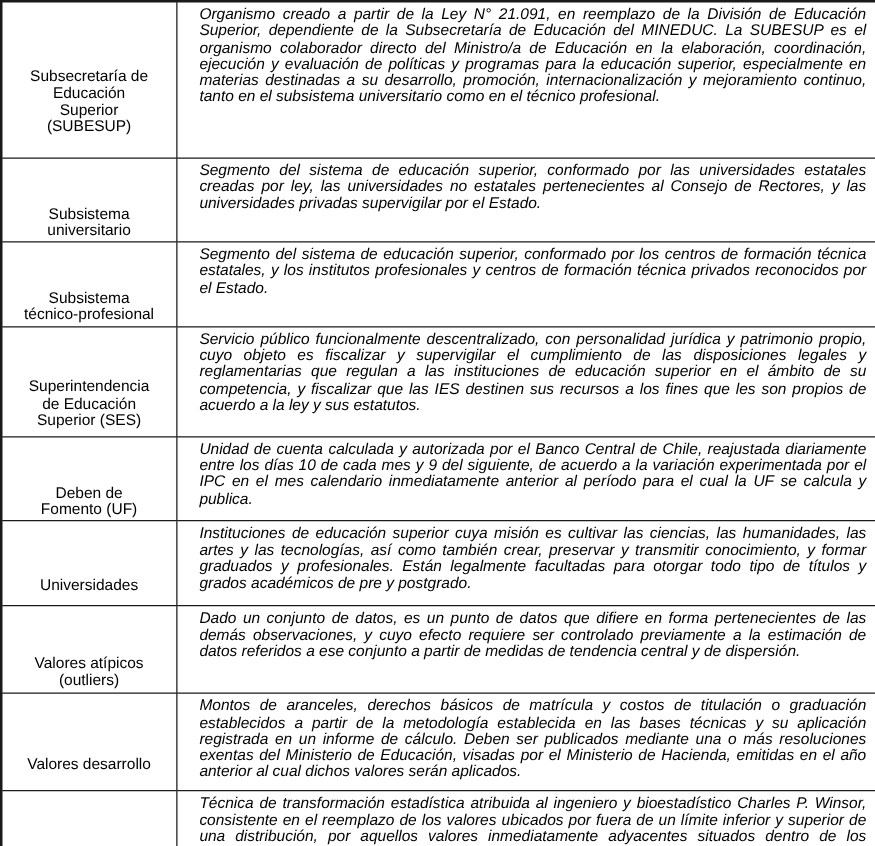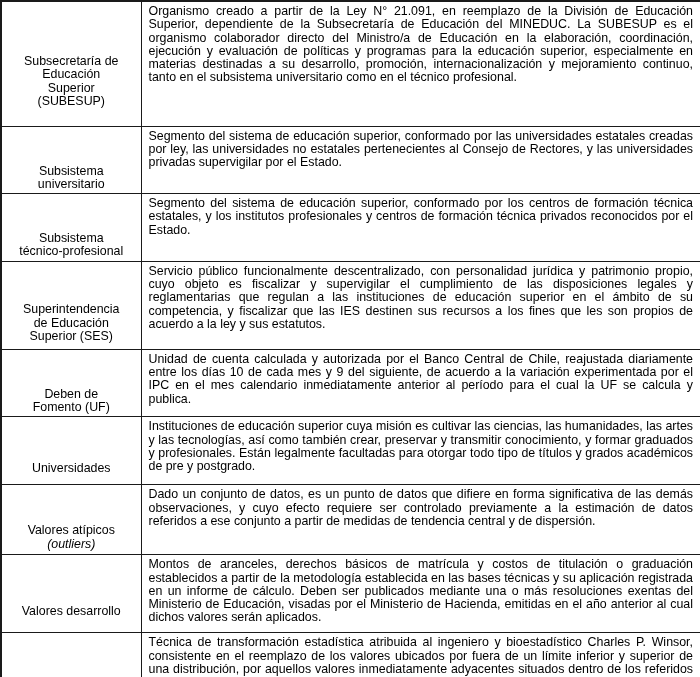--- a/index.html
+++ b/index.html
@@ -35,25 +35,25 @@
   td.term-cell {
     vertical-align: middle;
     text-align: center;
     padding: 2px 4px;
   }
   .term {
     white-space: pre-line;
     margin-top: 36px;
   }
   .term-italic {
-    font-style: italic;
   }
   td.def-cell {
     vertical-align: top;
-    padding: 3px 7px 2px 7px;
+    padding: 3px 7px 2px 18px;
+    font-style: italic;
   }
   .def {
     text-align: justify;
     text-justify: inter-word;
   }
 </style>
 </head>
 <body>
 
 <table class="glossary">
@@ -123,21 +123,21 @@
       <td class="def-cell">
         <div class="def">Instituciones de educación superior cuya misión es cultivar las ciencias, las humanidades, las artes y las tecnologías, así como también crear, preservar y transmitir conocimiento, y formar graduados y profesionales. Están legalmente facultadas para otorgar todo tipo de títulos y grados académicos de pre y postgrado.</div>
       </td>
     </tr>
     <tr style="height:70px">
       <td class="term-cell">
         <div class="term">Valores atípicos</div>
         <div class="term-italic">(outliers)</div>
       </td>
       <td class="def-cell">
-        <div class="def">Dado un conjunto de datos, es un punto de datos que difiere en forma significativa de las demás observaciones, y cuyo efecto requiere ser controlado previamente a la estimación de datos referidos a ese conjunto a partir de medidas de tendencia central y de dispersión.</div>
+        <div class="def">Dado un conjunto de datos, es un punto de datos que difiere en forma pertenecientes de las demás observaciones, y cuyo efecto requiere ser controlado previamente a la estimación de datos referidos a ese conjunto a partir de medidas de tendencia central y de dispersión.</div>
       </td>
     </tr>
     <tr style="height:78px">
       <td class="term-cell">
         <div class="term">Valores desarrollo</div>
         <div class="term-italic"></div>
       </td>
       <td class="def-cell">
         <div class="def">Montos de aranceles, derechos básicos de matrícula y costos de titulación o graduación establecidos a partir de la metodología establecida en las bases técnicas y su aplicación registrada en un informe de cálculo. Deben ser publicados mediante una o más resoluciones exentas del Ministerio de Educación, visadas por el Ministerio de Hacienda, emitidas en el año anterior al cual dichos valores serán aplicados.</div>
       </td>

